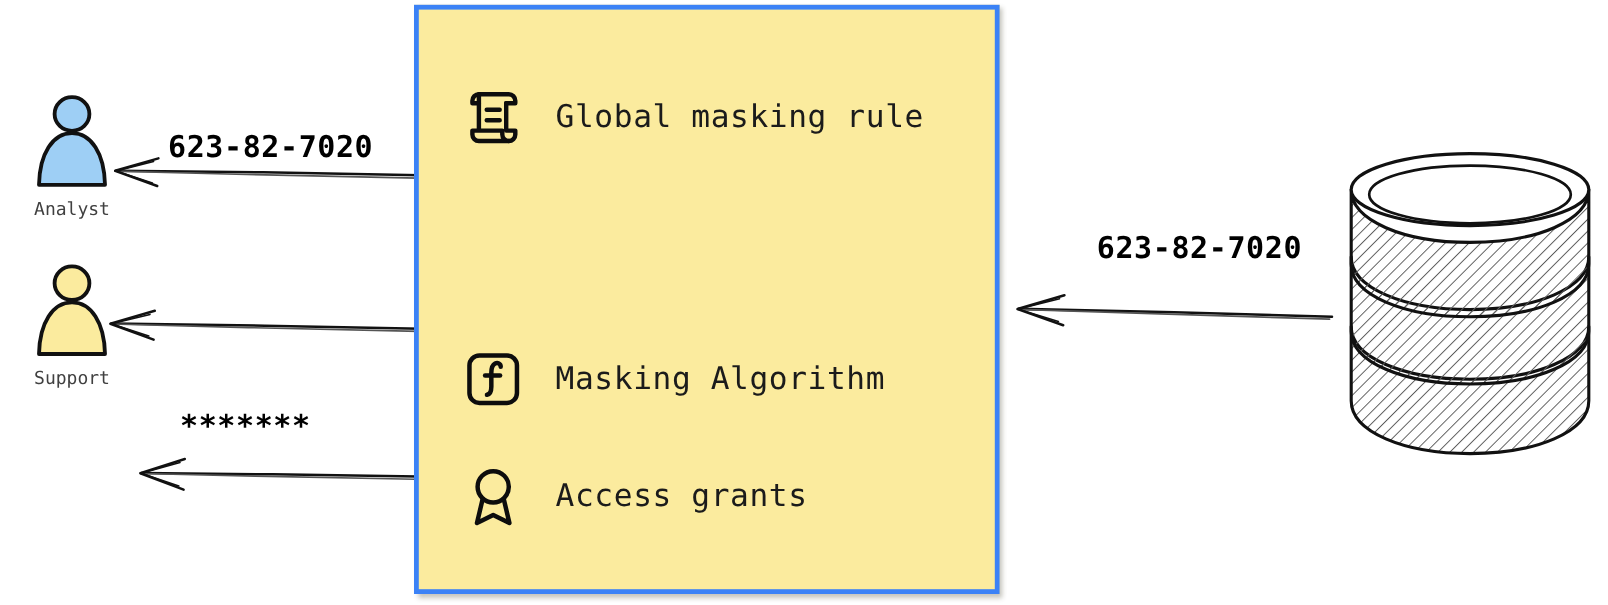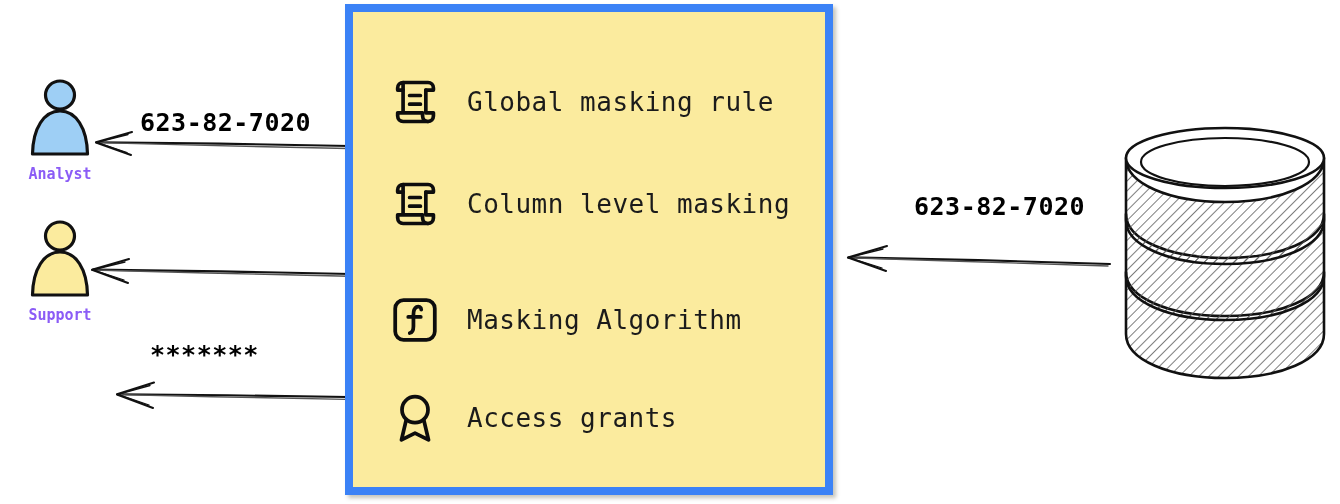--- a/index.html
+++ b/index.html
@@ -26,23 +26,23 @@
   .actor {
     position: absolute;
     width: 120px;
     text-align: center;
   }
   .actor .person-svg { display: block; margin: 0 auto; }
   .actor-label {
     display: block;
     font-family: "DejaVu Sans Mono", "Liberation Mono", monospace;
     font-size: 15px;
-    font-weight: 700;
+    font-weight: 400;
     letter-spacing: 0px;
-    color: #8b5cf6;
+    color: #404040;
     margin-top: 1px;
     white-space: nowrap;
   }
   #actor-analyst   { left: 0px;  top: 78px; }
   #actor-support   { left: 0px;  top: 219px; }
   #actor-developer { left: 0px;  top: 347px; }
 
   
   .flow-label {
     position: absolute;
@@ -66,21 +66,21 @@
   #arrow-db        { left: 840px; top: 240px; }
 
   
   #masking-panel {
     position: absolute;
     left: 345px;
     top: 4px;
     width: 488px;
     height: 491px;
     background: #FBEB9E;
-    border: 8px solid #3b82f6;
+    border: 4px solid #3b82f6;
     box-sizing: border-box;
     box-shadow: 3px 3px 4px rgba(60, 55, 30, 0.30);
   }
   .panel-row {
     position: absolute;
     left: 34px;
     display: flex;
     align-items: center;
     gap: 24px;
   }
@@ -177,32 +177,20 @@
           <path d="M13 6 h23 a5 5 0 0 1 5 5 v2 h-7" fill="none" stroke="#0d0d0d" stroke-width="3.4" stroke-linecap="round" stroke-linejoin="round"></path>
           <path d="M13 6 a5 5 0 0 0 -5 5 v2 h5 z" fill="none" stroke="#0d0d0d" stroke-width="3.4" stroke-linecap="round" stroke-linejoin="round"></path>
           <path d="M13 13 v21 h-5 v3 a5 5 0 0 0 5 5 h23 a5 5 0 0 1 -5 -5 v-3 h-18" fill="none" stroke="#0d0d0d" stroke-width="3.4" stroke-linecap="round" stroke-linejoin="round"></path>
           <path d="M34 13 v21 h7 v3 a5 5 0 0 1 -5 5" fill="none" stroke="#0d0d0d" stroke-width="3.4" stroke-linecap="round" stroke-linejoin="round"></path>
           <path d="M19 18 h10 M19 26 h10" fill="none" stroke="#0d0d0d" stroke-width="3.4" stroke-linecap="round"></path>
         </svg>
       </span>
       <span class="row-text">Global masking rule</span>
     </div>
 
-    <div class="panel-row" id="panel-row-1">
-      <span class="row-icon">
-        <svg width="52" height="52" viewBox="0 0 48 48">
-          <path d="M13 6 h23 a5 5 0 0 1 5 5 v2 h-7" fill="none" stroke="#0d0d0d" stroke-width="3.4" stroke-linecap="round" stroke-linejoin="round"></path>
-          <path d="M13 6 a5 5 0 0 0 -5 5 v2 h5 z" fill="none" stroke="#0d0d0d" stroke-width="3.4" stroke-linecap="round" stroke-linejoin="round"></path>
-          <path d="M13 13 v21 h-5 v3 a5 5 0 0 0 5 5 h23 a5 5 0 0 1 -5 -5 v-3 h-18" fill="none" stroke="#0d0d0d" stroke-width="3.4" stroke-linecap="round" stroke-linejoin="round"></path>
-          <path d="M34 13 v21 h7 v3 a5 5 0 0 1 -5 5" fill="none" stroke="#0d0d0d" stroke-width="3.4" stroke-linecap="round" stroke-linejoin="round"></path>
-          <path d="M19 18 h10 M19 26 h10" fill="none" stroke="#0d0d0d" stroke-width="3.4" stroke-linecap="round"></path>
-        </svg>
-      </span>
-      <span class="row-text">Column level masking</span>
-    </div>
 
     <div class="panel-row" id="panel-row-3">
       <span class="row-icon">
         <svg width="50" height="52" viewBox="0 0 48 50">
           <circle cx="24" cy="17" r="12.5" fill="none" stroke="#0d0d0d" stroke-width="3.6"></circle>
           <path d="M15.5 27 L11 46 L24 39.5 L37 46 L32.5 27" fill="none" stroke="#0d0d0d" stroke-width="3.6" stroke-linecap="round" stroke-linejoin="round"></path>
         </svg>
       </span>
       <span class="row-text">Access grants</span>
     </div>

